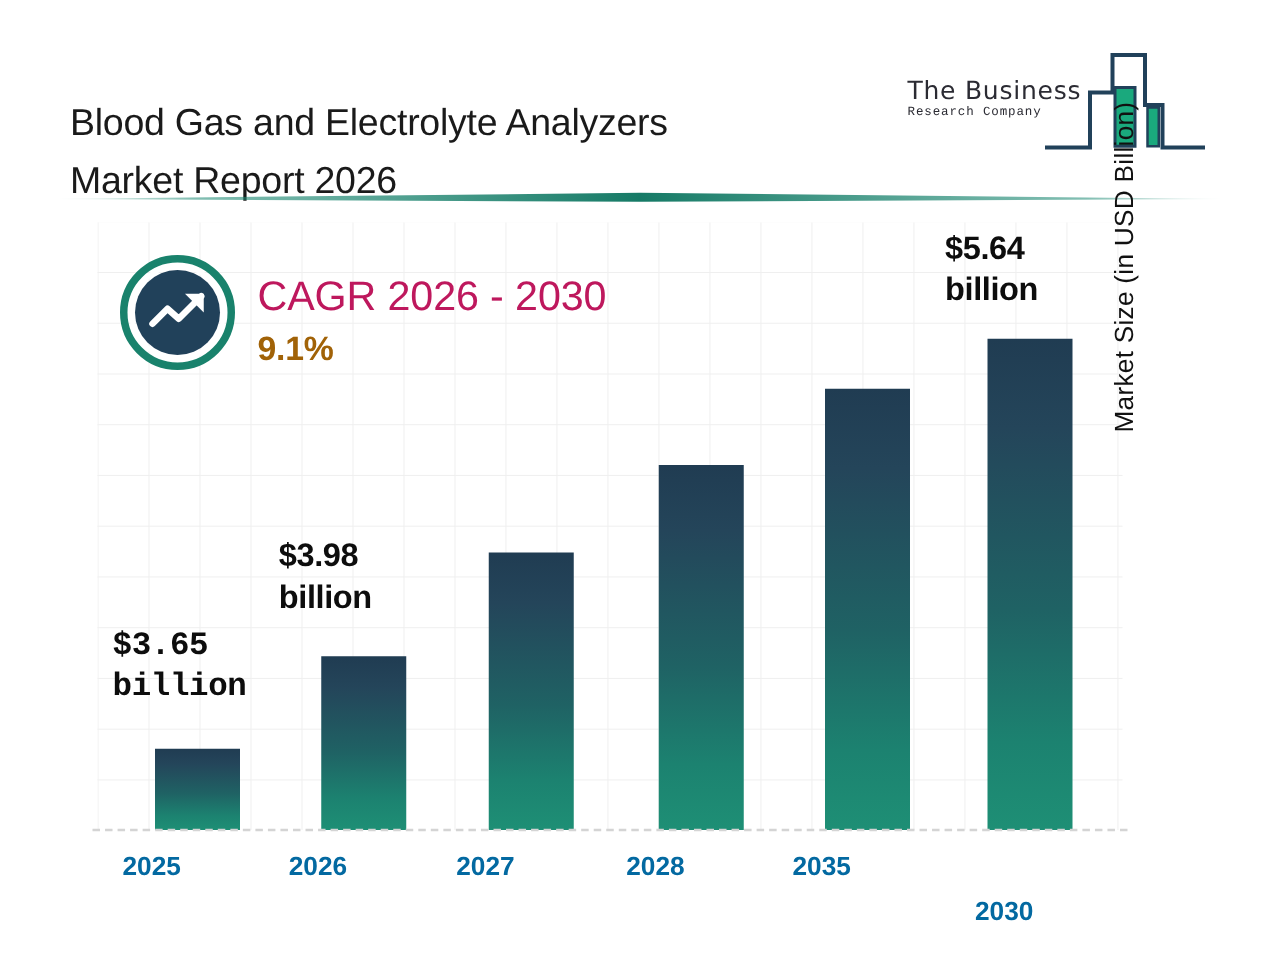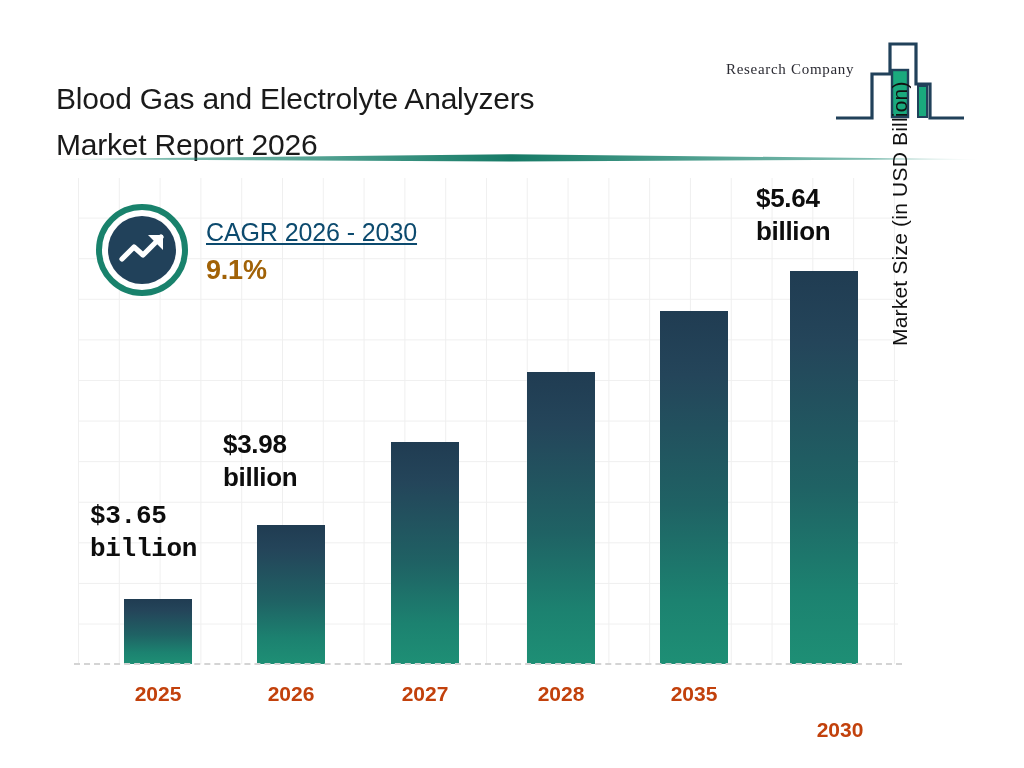--- a/index.html
+++ b/index.html
@@ -52,26 +52,26 @@
     text-align: left;
   }
   #logo-line1 {
     font-size: 20px;
     color: #2b2b33;
     letter-spacing: 0.6px;
     white-space: nowrap;
     font-family: "DejaVu Sans", sans-serif;
   }
   #logo-line2 {
-    font-size: 15px;
+    font-size: 10px;
     color: #2b2b33;
     letter-spacing: 0.7px;
     white-space: nowrap;
     margin-top: 1px;
-    font-family: Liberation Serif, serif;
+    font-family: Liberation Mono, monospace;
   }
   #logo-mark {
     position: absolute;
     left: 108px;
     top: 0px;
   }
 
   
   #divider {
     position: absolute;
@@ -124,22 +124,21 @@
     white-space: pre-line;
     letter-spacing: -0.3px;
   }
 
   
   .x-tick {
     position: absolute;
     top: 682px;
     font-size: 21px;
     font-weight: bold;
-    color: #c2410c;
-    text-align: center;
+    color: #0369a1;
     letter-spacing: 0px;
   }
 
   
   #y-axis-title {
     position: absolute;
     left: 888px;
     top: 282px;
     width: 380px;
     font-size: 21px;
@@ -161,43 +160,43 @@
   #cagr-icon {
     position: absolute;
     left: 0; top: 0;
   }
   #cagr-text {
     position: absolute;
     left: 110px;
     top: 14px;
   }
   #cagr-period {
-    font-size: 25px;
-    color: #0c4a6e;
+    font-size: 33px;
+    color: #be185d;
     white-space: nowrap;
     letter-spacing: -0.1px;
-    text-decoration: underline;
   }
   #cagr-value {
     font-size: 27px;
     font-weight: bold;
     color: #a16207;
     margin-top: 8px;
     letter-spacing: -0.2px;
   }
 </style>
 </head>
 <body>
 
 <div id="header">
   <div id="report-title">Blood Gas and Electrolyte Analyzers
 Market Report 2026</div>
 
   <div id="logo">
     <div id="logo-text">
+      <div id="logo-line1">The Business</div>
       <div id="logo-line2">Research Company</div>
     </div>
     <svg id="logo-mark" width="132" height="90" viewBox="0 0 132 90">
       <g fill="none" stroke="#21415a" stroke-width="3.2">
         <polyline points="2,80 38,80 38,36 56,36 56,6 82,6 82,46 96,46 96,80 130,80"></polyline>
       </g>
       <rect x="58" y="32" width="16" height="47" fill="#1aa97d"></rect>
       <rect x="58" y="32" width="16" height="47" fill="none" stroke="#21415a" stroke-width="2.4"></rect>
       <rect x="84" y="48" width="9" height="31" fill="#1aa97d"></rect>
       <rect x="84" y="48" width="9" height="31" fill="none" stroke="#21415a" stroke-width="2"></rect>

